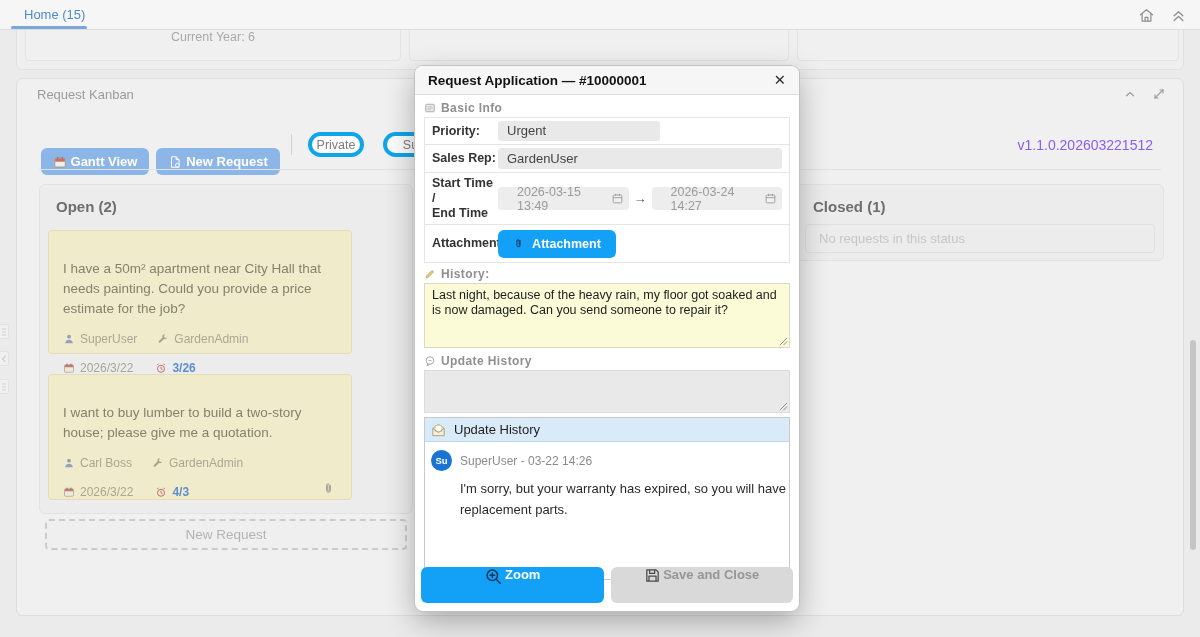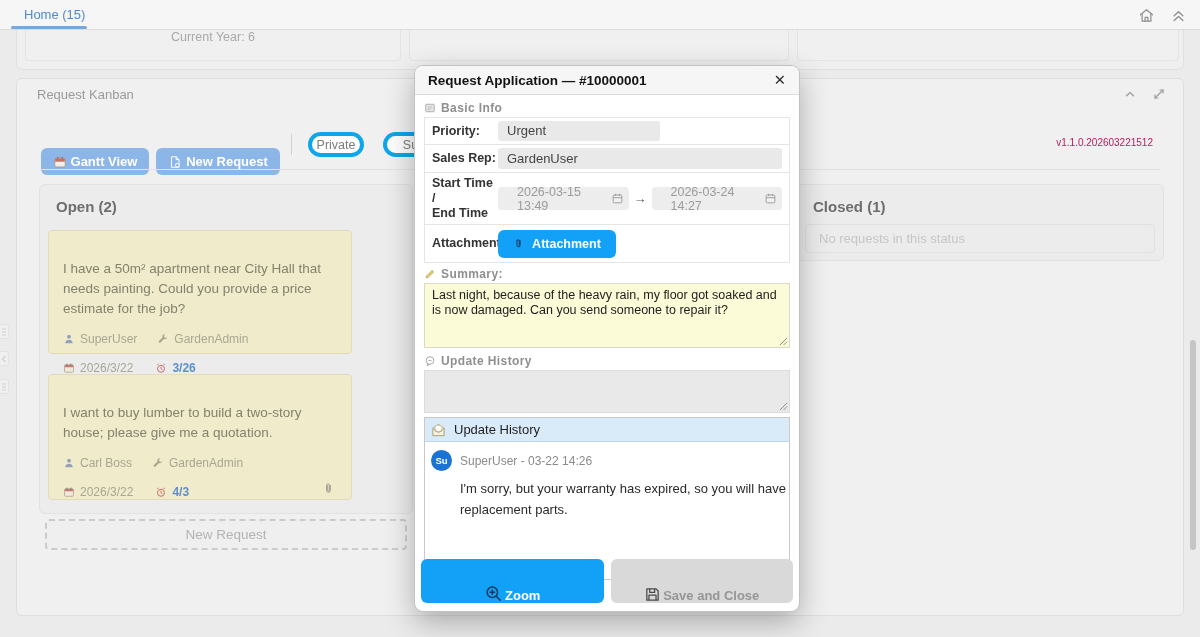--- a/index.html
+++ b/index.html
@@ -41,21 +41,21 @@
                  color:#fff; font-weight:bold; font-size:13px; display:flex; align-items:center;
                  justify-content:center; gap:4px; cursor:pointer; }
   .btn-gantt  { left:24px;  width:108px; }
   .btn-newreq { left:139px; width:124px; }
   .toolbar-sep { position:absolute; left:274px; top:55px; width:1px; height:21px; background:#d2d2d2; }
   .pill { position:absolute; top:53px; height:25px; background:#fdfdfd; border:4px solid #0ea5e9;
           border-radius:13px; color:#7d7d7d; font-size:12.5px; display:flex; align-items:center;
           justify-content:center; cursor:pointer; overflow:hidden; }
   .pill-private { left:291px; width:56px; }
   .pill-subord  { left:366px; width:78px; padding-left:2px; }
-  .version-text { position:absolute; right:30px; top:58px; font-size:10px; color:#be185d; }
+  .version-text { position:absolute; right:30px; top:58px; font-size:14px; color:#8b5cf6; }
 
   
   .col { position:absolute; background:#ececec; border:1px solid #e2e2e2; border-radius:6px; }
   .col-open   { left:22px;  top:105px; width:374px; height:330px; }
   .col-closed { left:779px; top:105px; width:368px; height:77px; }
   .col-header { padding:13px 16px 0 16px; font-size:15px; font-weight:bold; color:#6e6e6e; }
 
   .card { position:absolute; left:8px; width:304px; background:#f0ebcb; border:1px solid #e4dcb6;
           border-radius:4px; padding:28px 14px; cursor:pointer; }
   .card1 { top:45px;  height:124px; }
@@ -126,22 +126,22 @@
                     font-size:13px; color:#1e1e1e; }
   .history-body { height:137px; background:#fff; padding:8px 0 0 6px; overflow:hidden; }
   .comment-row { display:flex; gap:8px; }
   .avatar { width:21px; height:21px; border-radius:50%; background:#1b74d3; flex-shrink:0;
             color:#fff; font-size:9.5px; font-weight:bold; display:flex; align-items:center;
             justify-content:center; }
   .comment-meta { color:#8a8a8a; font-size:12px; padding-top:4px; }
   .comment-text { margin:7px 0 0 29px; width:430px; color:#2a2a2a; font-size:13px; line-height:21px; }
 
   .modal-footer { position:absolute; left:6px; right:6px; bottom:8px; display:flex; gap:7px; }
-  .btn-footer { flex:1; height:44px; border-radius:6px; font-weight:bold; font-size:13px;
-                display:flex; align-items:flex-end; justify-content:center; gap:2px; cursor:pointer; }
+  .btn-footer { flex:1; height:36px; border-radius:6px; font-weight:bold; font-size:13px;
+                display:flex; align-items:flex-start; justify-content:center; gap:2px; cursor:pointer; }
   .btn-zoom { background:#12a1f7; color:#fff; }
   .btn-save { background:#d9d9d9; color:#969696; }
 </style>
 </head>
 <body>
 
 <div class="stats-panel">
   <div class="stats-sub s1">
     <div class="stats-line">Top Year (2002): 3</div>
     <div class="stats-line">Current Year: 6</div>
@@ -417,21 +417,21 @@
       </div>
     </div>
 
     <div class="section-label" style="margin-top:2px;">
       <span>
         <svg width="12" height="12" viewBox="0 0 24 24">
           <path d="M4 20l1.2-4.4L15.8 5l3.2 3.2L8.4 18.8z" fill="#e6ca62" stroke="#a39b76" stroke-width="1.2"></path>
           <path d="M15.8 5l3.2 3.2" stroke="#a39b76"></path>
         </svg>
       </span>
-      <span>Summary:</span>
+      <span>History:</span>
     </div>
     <div class="summary-area">
       <span>Last night, because of the heavy rain, my floor got soaked and is now damaged. Can you send someone to repair it?</span>
       <span class="resize-grip">
         <svg width="9" height="9" viewBox="0 0 10 10" stroke="#8f8f8f" stroke-width="1.1">
             <path d="M1 9 9 1M5 9 9 5"></path>
           </svg>
       </span>
     </div>
 

